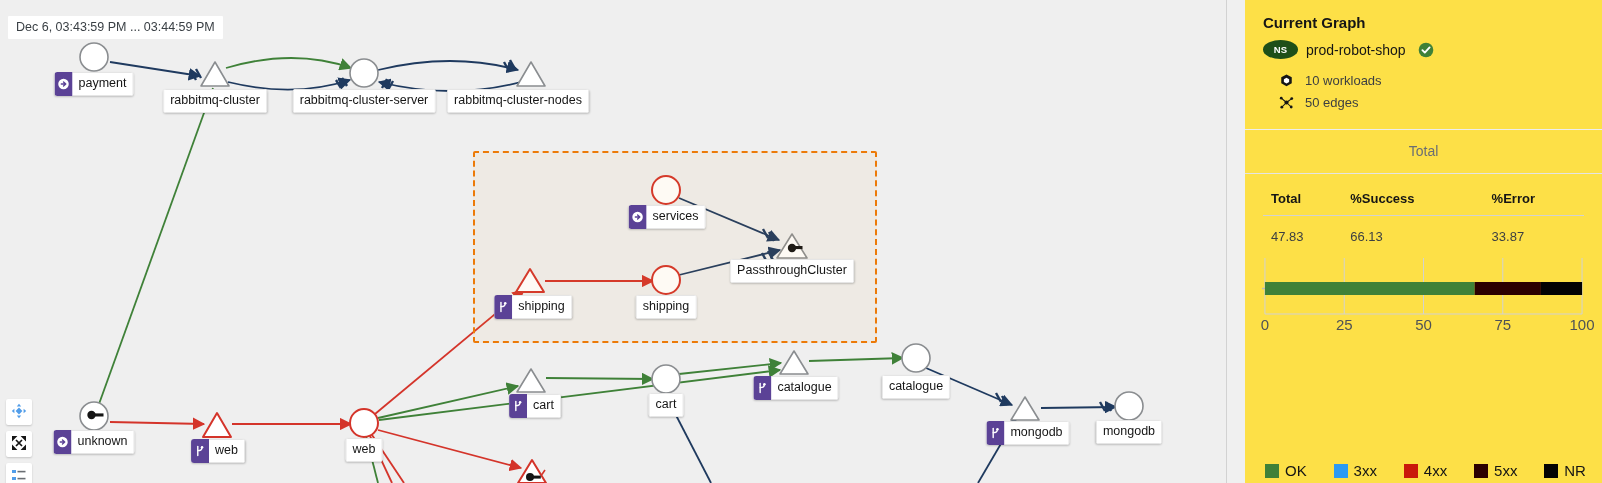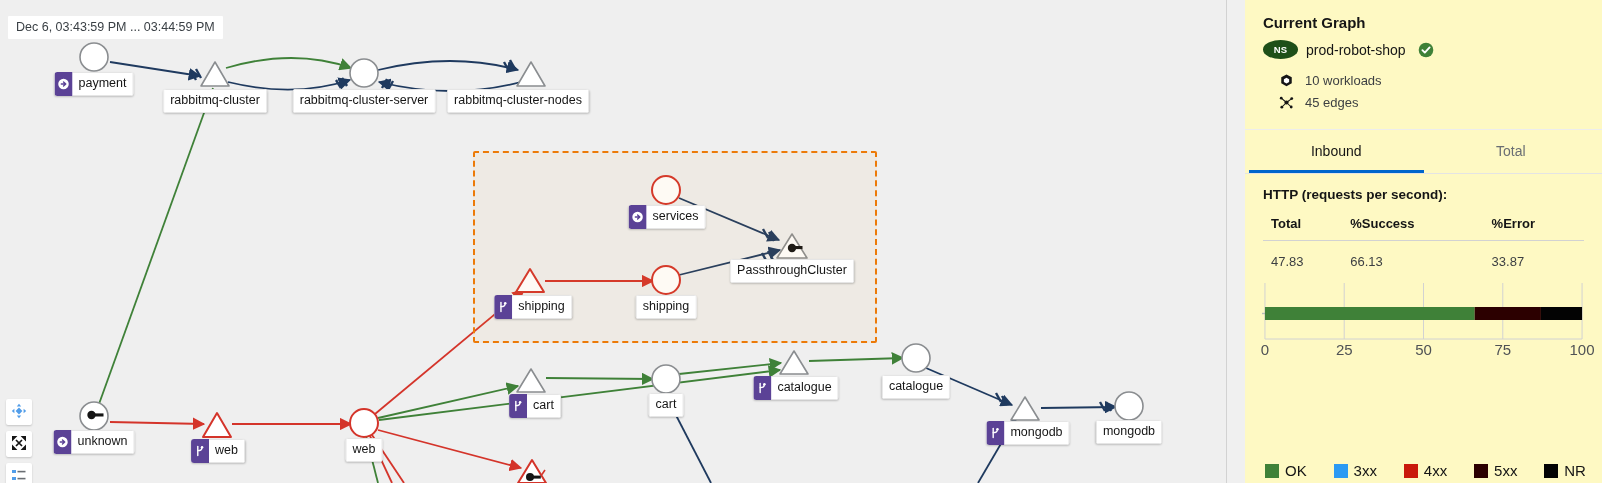--- a/index.html
+++ b/index.html
@@ -90,21 +90,21 @@
   
   #side {
     position: absolute; left: 1226px; top: 0;
     width: 376px; height: 483px;
     background: #f0f0f0;
     border-left: 1px solid #d2d2d2;
     box-sizing: border-box;
   }
   #side-card {
     position: absolute; left: 18px; top: 0; right: 0; bottom: 0;
-    background: #fef9c3;
+    background: #fde047;
     box-sizing: border-box;
     padding: 0;
   }
   .sec {
     padding: 14px 18px 12px 18px;
     border-bottom: 1px solid #ededed;
   }
   .panel-title {
     font-size: 15px; font-weight: bold; color: #151515;
     margin: 0 0 9px 0;
@@ -495,32 +495,30 @@
             <span class="stat-ico">
               <svg width="15" height="15" viewBox="0 0 16 16">
                 <circle cx="8" cy="8" r="2.2" fill="#151515"></circle>
                 <circle cx="2.4" cy="3.4" r="1.5" fill="#151515"></circle>
                 <circle cx="13.6" cy="3.8" r="1.5" fill="#151515"></circle>
                 <circle cx="3" cy="13" r="1.5" fill="#151515"></circle>
                 <circle cx="13" cy="12.8" r="1.5" fill="#151515"></circle>
                 <path d="M8 8 L2.4 3.4 M8 8 L13.6 3.8 M8 8 L3 13 M8 8 L13 12.8" stroke="#151515" stroke-width="1.1"></path>
               </svg>
             </span>
-            <span>45 edges</span>
+            <span>50 edges</span>
           </div>
         </div>
       </div>
 
       <div class="tabs">
-        <button class="tab active">Inbound</button>
         <button class="tab">Total</button>
       </div>
 
       <div class="metrics">
-        <h4>HTTP (requests per second):</h4>
         <table class="mtable">
           <thead>
             <tr>
               <th>Total</th>
               <th>%Success</th>
               <th>%Error</th>
             </tr>
           </thead>
           <tbody>
             <tr>

